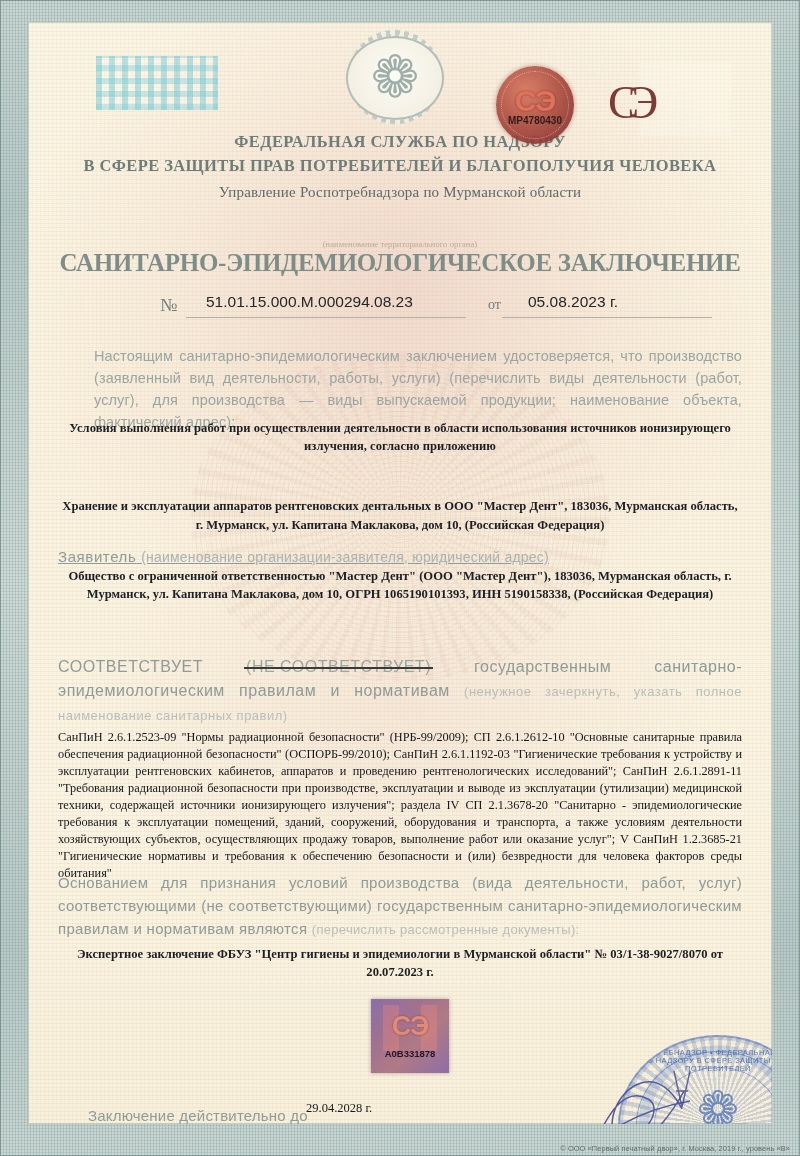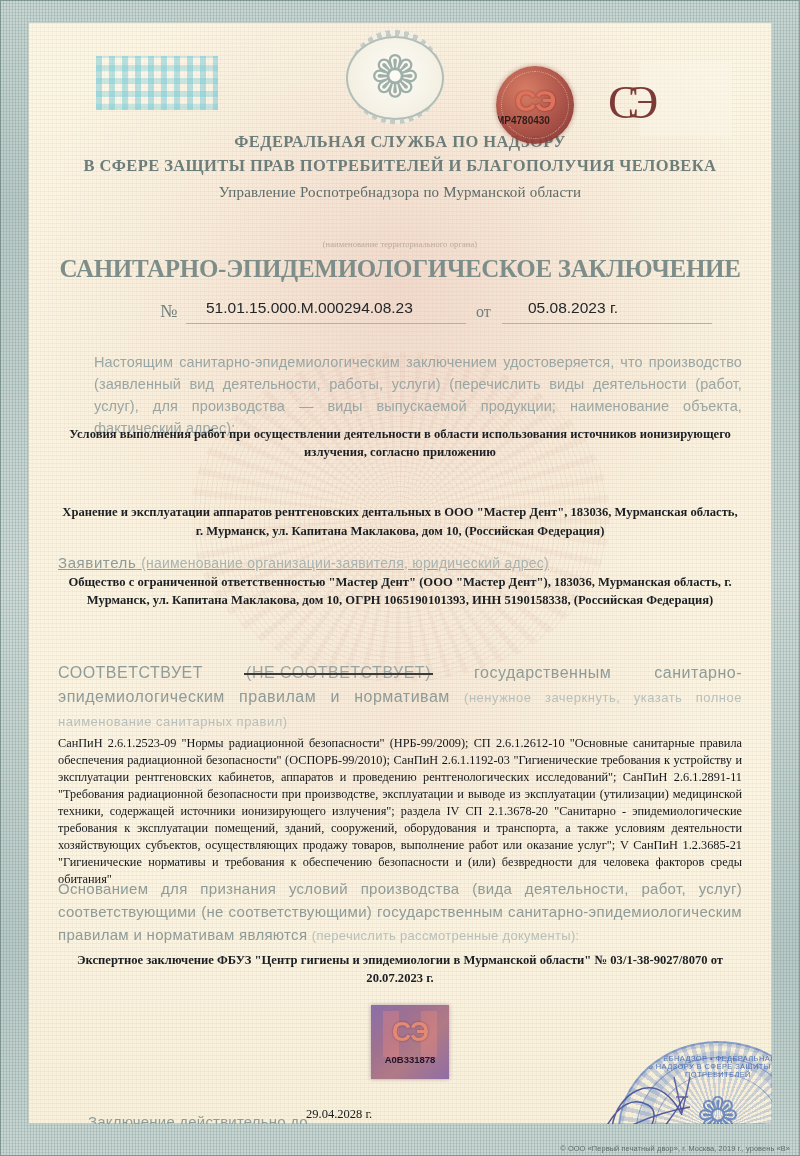--- a/index.html
+++ b/index.html
@@ -74,21 +74,21 @@
     box-shadow:0 0 5px rgba(120,50,45,.45);
     display:flex;flex-direction:column;align-items:center;justify-content:center;
     overflow:hidden;
   }
   .holo-round .ring{position:absolute;inset:5px;border-radius:50%;border:1px dotted rgba(255,225,205,.55);}
   .holo-mark{
     font-family:"Liberation Sans",sans-serif;font-weight:700;font-size:30px;color:#e0725c;
     text-shadow:0 0 2px rgba(90,30,25,.7);line-height:1;margin-top:-8px;letter-spacing:-1px;
   }
   .holo-code{
-    position:absolute;bottom:18px;left:0;right:0;text-align:left;
+    position:absolute;bottom:18px;left:0;right:0;text-align:center;
     font-family:"Liberation Sans",sans-serif;font-size:10px;font-weight:700;color:#2e1c1c;
   }
   .se-logo{
     position:absolute;left:580px;top:50px;width:120px;height:60px;
     display:flex;align-items:center;justify-content:flex-start;
   }
   .se-glyph{font-family:"Liberation Serif",serif;font-size:47px;color:#7d3a36;line-height:1;letter-spacing:-12px;font-weight:400;}
   .se-box{position:absolute;left:612px;top:40px;width:92px;height:74px;background:rgba(250,247,232,.45);}
 
   
@@ -99,29 +99,29 @@
   }
   .org-title .l2{font-size:16.5px;}
   .dept{
     text-align:center;color:#5d6b69;font-size:15px;margin-top:6px;letter-spacing:.2px;
   }
   .caption-org{
     text-align:center;color:#b9aa9c;font-size:8.5px;margin-top:38px;letter-spacing:.1px;
   }
   .doc-title{
     text-align:center;color:#7d8e8a;font-weight:700;font-size:25px;letter-spacing:-.3px;
-    margin-top:6px;font-family:"Liberation Serif",serif;
+    margin-top:0;font-family:"Liberation Serif",serif;
   }
   .numline{
     position:relative;margin:14px 0 0 0;height:30px;
   }
   .numline .nosym{position:absolute;left:132px;top:4px;font-size:18px;color:#6f7f7c;}
   .numline .rule1{position:absolute;left:158px;top:26px;width:280px;border-bottom:1px solid #b5b0a2;}
   .numline .numval{position:absolute;left:178px;top:2px;font-family:"Liberation Sans",sans-serif;font-size:15.5px;color:#24272a;}
-  .numline .ot{position:absolute;left:448px;top:6px;font-size:16px;color:#6f7f7c;}
+  .numline .ot{position:absolute;left:460px;top:6px;font-size:14px;color:#6f7f7c;}
   .numline .rule2{position:absolute;left:474px;top:26px;width:210px;border-bottom:1px solid #b5b0a2;}
   .numline .dateval{position:absolute;left:500px;top:2px;font-family:"Liberation Sans",sans-serif;font-size:15.5px;color:#24272a;}
 
   
   .body-wrap{padding:0 30px 0 30px;position:relative;}
   .form-para{
     color:#9aa6a3;font-family:"Liberation Sans",sans-serif;font-size:14.5px;line-height:1.52;
     text-align:justify;letter-spacing:.1px;margin-left:36px;
   }
   .hint{color:#b7bfbb;font-size:13px;}

